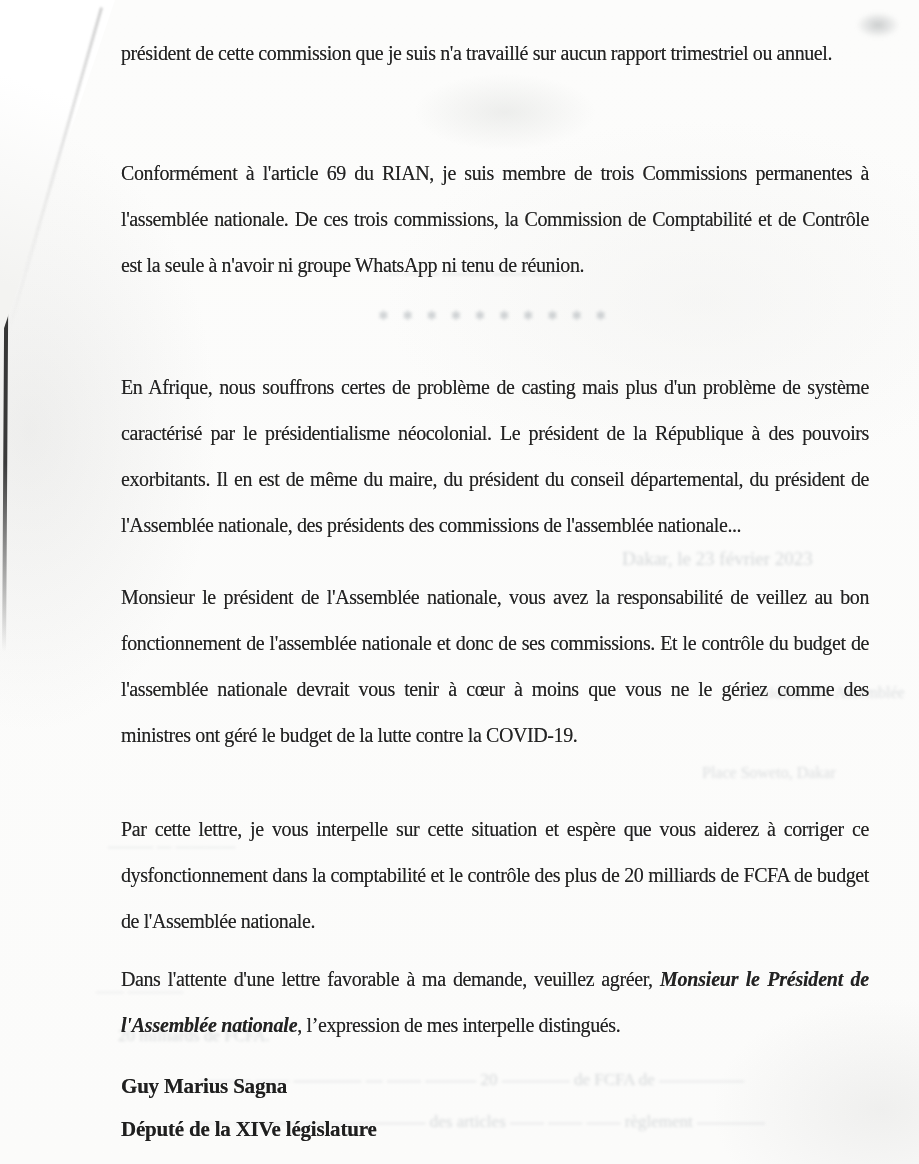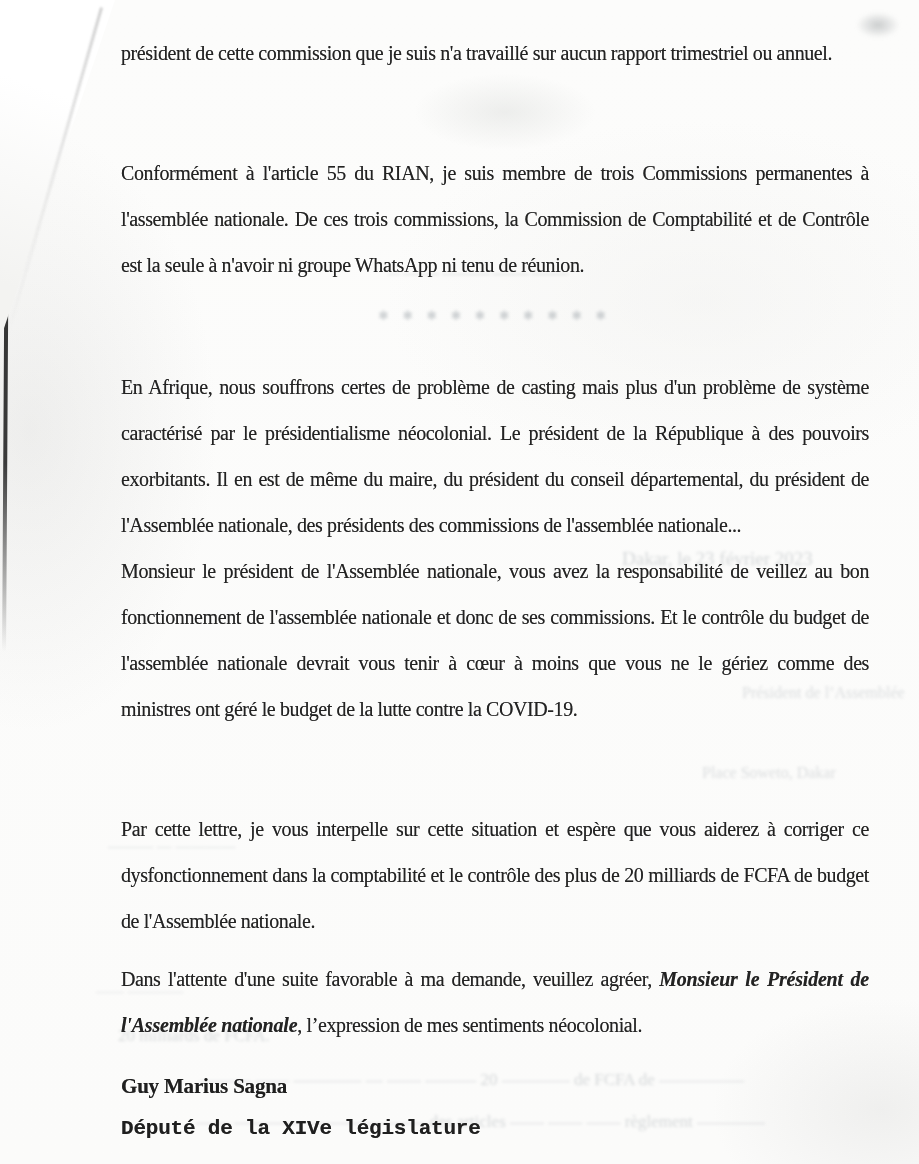--- a/index.html
+++ b/index.html
@@ -44,27 +44,27 @@
   .letter{position:absolute;left:121px;width:748px;color:#222;}
   .para{
     position:absolute;left:0;width:748px;margin:0;
     font-size:20px;line-height:46px;letter-spacing:-0.4px;
     text-align:justify;color:#232323;
     text-shadow:0 0 .5px rgba(35,35,35,.55);
   }
   .p1{top:30px;}
   .p2{top:150px;}
   .p3{top:364px;}
-  .p4{top:548px;}
+  .p4{top:574px;}
   .p5{top:806px;}
   .p6{top:956px;}
   .sig{position:absolute;left:0;margin:0;font-size:21px;font-weight:bold;
        letter-spacing:-0.2px;color:#1f1f1f;text-shadow:0 0 .5px rgba(30,30,30,.6);text-align:right;}
   .sig-name{top:1074px;}
-  .sig-role{top:1117px;font-family:Liberation Mono, monospace;}
+  .sig-role{top:1117px;}
   .p6 strong em{letter-spacing:-0.2px;}
   
   .ghost{
     position:absolute;margin:0;color:#66717a;filter:blur(1.8px);
     font-size:17px;white-space:nowrap;pointer-events:none;
   }
   .g-small-row{left:388px;top:266px;font-size:12px;opacity:.30;}
   .g-marks{left:378px;top:308px;font-size:13px;letter-spacing:5px;opacity:.30;}
   .g-date{left:622px;top:548px;font-size:19px;opacity:.26;}
   .g-president{left:742px;top:684px;font-size:16px;opacity:.22;}
@@ -91,24 +91,24 @@
   <p class="ghost g-president">Président de l’Assemblée</p>
   <p class="ghost g-place">Place Soweto, Dakar</p>
   <p class="ghost g-objet">——— — ————</p>
   <p class="ghost g-left-row">—— ————</p>
   <p class="ghost g-amount">20 milliards de FCFA.</p>
   <p class="ghost g-bottom-1">——— —— ———— — —— ——— 20 ———— de FCFA de —————</p>
   <p class="ghost g-bottom-2">—— ———— ——————— des articles —— —— —— règlement ————</p>
 
   <div class="letter">
     <p class="para p1">président de cette commission que je suis n'a travaillé sur aucun rapport trimestriel ou annuel.</p>
-    <p class="para p2">Conformément à l'article 55 du RIAN, je suis membre de trois Commissions permanentes à l'assemblée nationale. De ces trois commissions, la Commission de Comptabilité et de Contrôle est la seule à n'avoir ni groupe WhatsApp ni tenu de réunion.</p>
+    <p class="para p2">Conformément à l'article 69 du RIAN, je suis membre de trois Commissions permanentes à l'assemblée nationale. De ces trois commissions, la Commission de Comptabilité et de Contrôle est la seule à n'avoir ni groupe WhatsApp ni tenu de réunion.</p>
     <p class="para p3">En Afrique, nous souffrons certes de problème de casting mais plus d'un problème de système caractérisé par le présidentialisme néocolonial. Le président de la République à des pouvoirs exorbitants. Il en est de même du maire, du président du conseil départemental, du président de l'Assemblée nationale, des présidents des commissions de l'assemblée nationale...</p>
     <p class="para p4">Monsieur le président de l'Assemblée nationale, vous avez la responsabilité de veillez au bon fonctionnement de l'assemblée nationale et donc de ses commissions. Et le contrôle du budget de l'assemblée nationale devrait vous tenir à cœur à moins que vous ne le gériez comme des ministres ont géré le budget de la lutte contre la COVID-19.</p>
     <p class="para p5">Par cette lettre, je vous interpelle sur cette situation et espère que vous aiderez à corriger ce dysfonctionnement dans la comptabilité et le contrôle des plus de 20 milliards de FCFA de budget de l'Assemblée nationale.</p>
 
-    <p class="para p6"><span>Dans l'attente d'une suite favorable à ma demande, veuillez agréer, </span><strong><em>Monsieur le Président de l'Assemblée nationale</em></strong><span>, l’expression de mes sentiments néocolonial.</span></p>
+    <p class="para p6"><span>Dans l'attente d'une lettre favorable à ma demande, veuillez agréer, </span><strong><em>Monsieur le Président de l'Assemblée nationale</em></strong><span>, l’expression de mes interpelle distingués.</span></p>
 
     <p class="sig sig-name">Guy Marius Sagna</p>
     <p class="sig sig-role">Député de la XIVe législature</p>
   </div>
 
 </div>
 
 </body></html>

